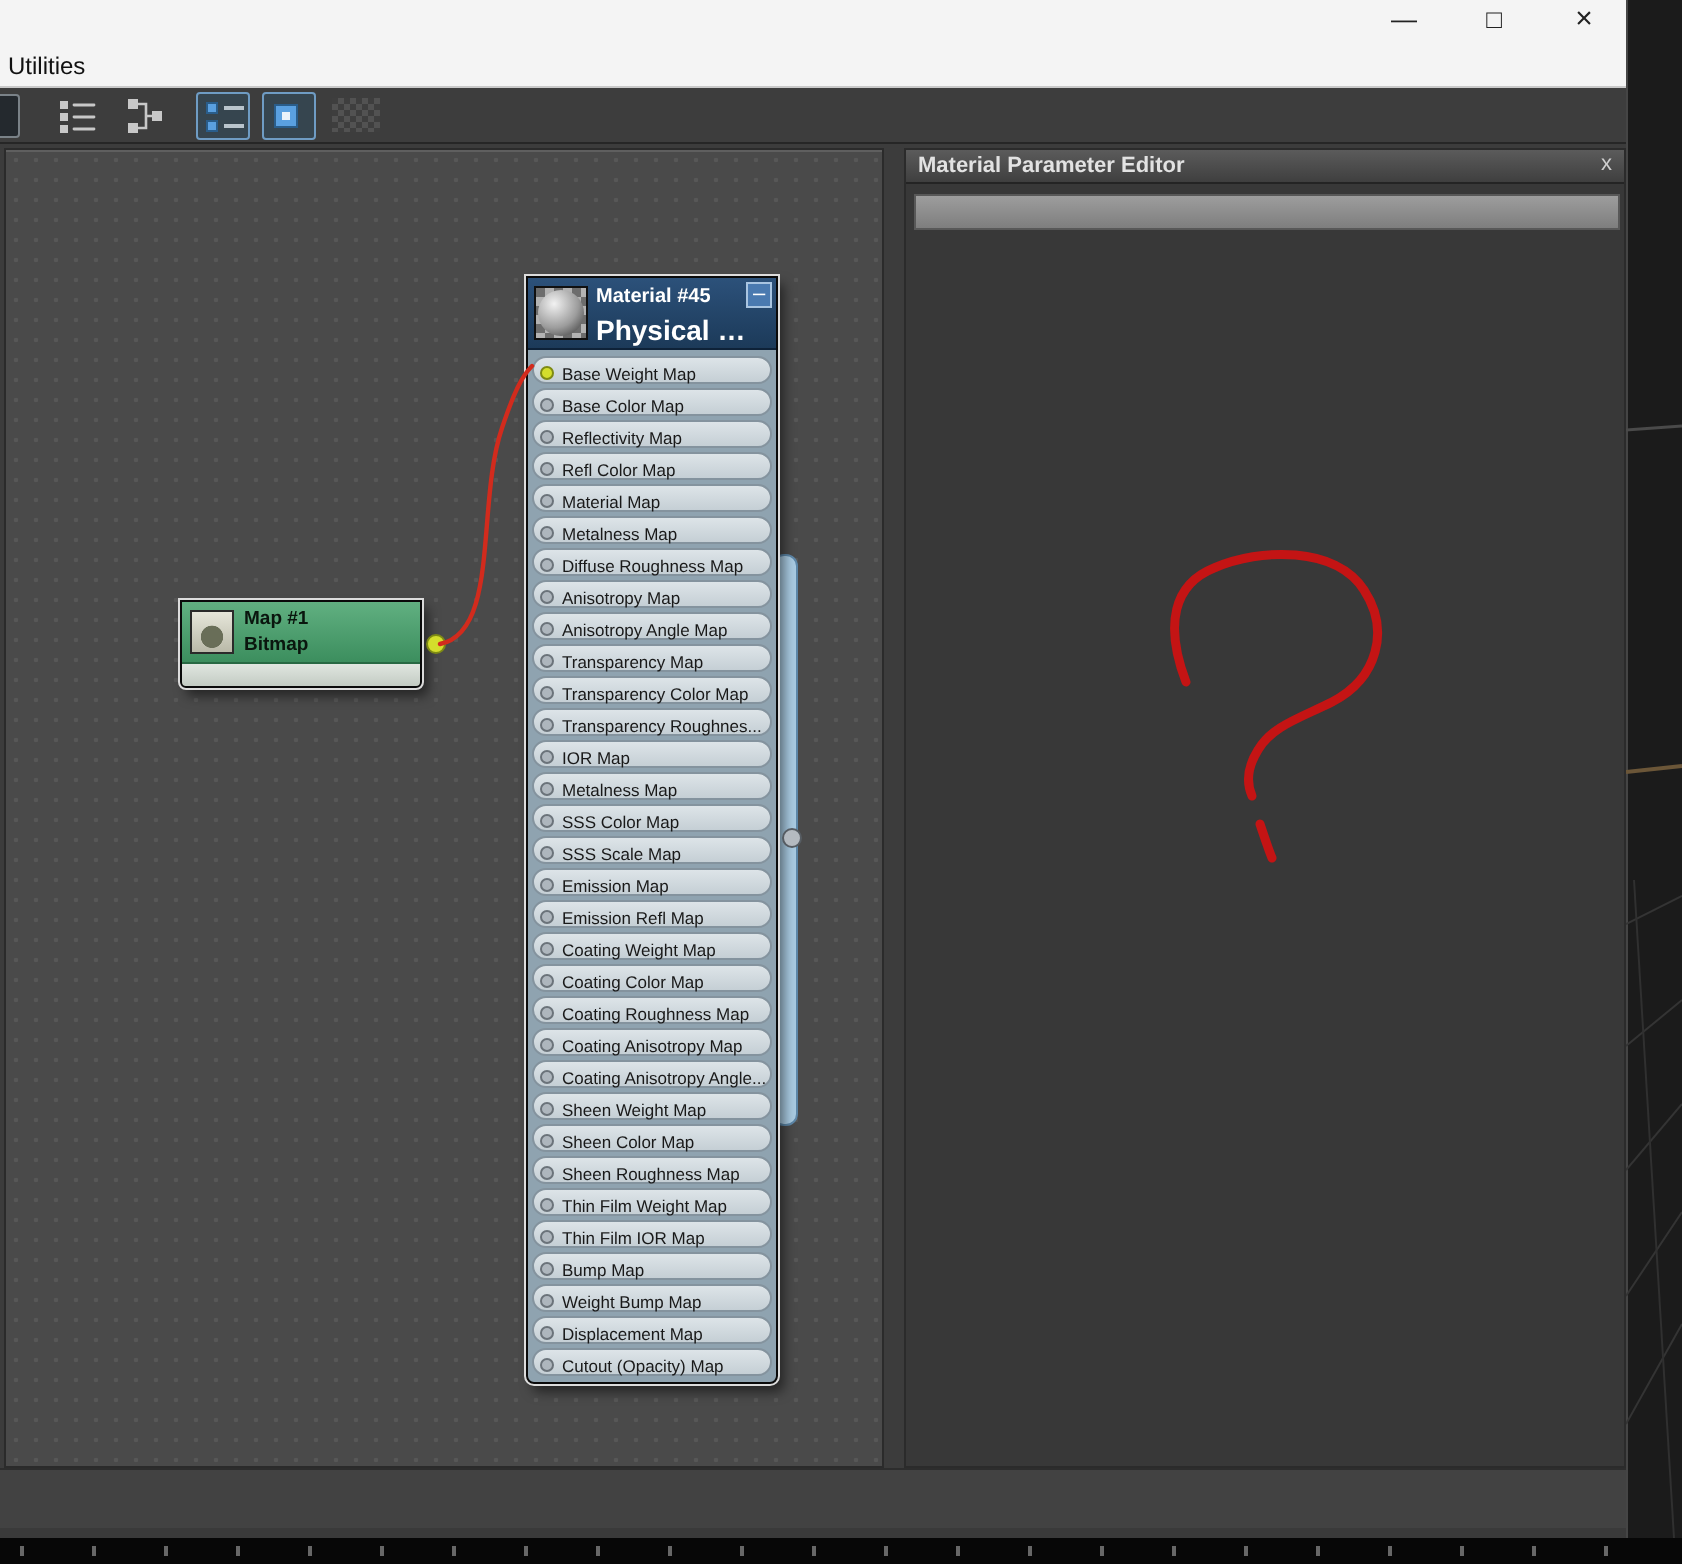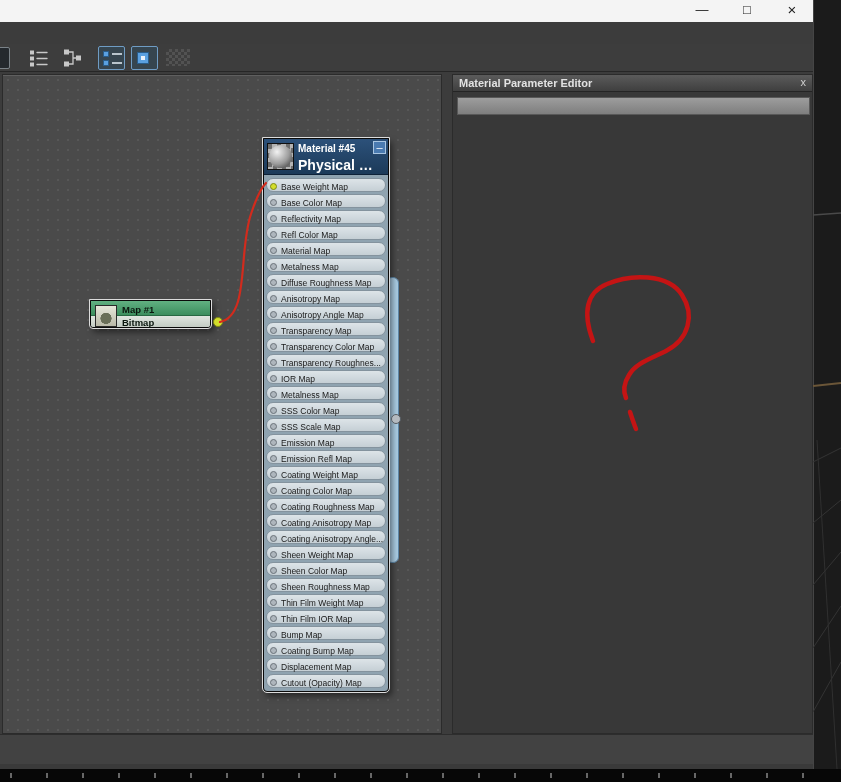--- a/index.html
+++ b/index.html
@@ -60,21 +60,21 @@
   .slot-label { position:absolute; left:14px; top:2.5px; font-size:8.5px; color:#191919; white-space:nowrap; }
 
   .out-bar { left:386px; top:277px; width:13px; height:286px; background:#a9cbe2; border:1px solid #5d87a8;
     border-radius:6px; z-index:4; }
   .mat-out-socket { left:391px; top:414px; width:10px; height:10px; border-radius:50%; background:#b4bac0;
     border:1px solid #565c62; z-index:6; }
 
   
   .map-node { left:90px; top:300px; width:121px; background:#c9d1c7; border:1px solid #0a0a0a;
     outline:1px solid #dcdcdc; box-shadow:3px 4px 6px rgba(0,0,0,.5); z-index:5; border-radius:0 0 3px 3px; }
-  .map-head { position:relative; height:15px; background:linear-gradient(#61b081,#3c8e5e); border-bottom:1px solid #286943; }
+  .map-head { position:relative; height:31px; background:linear-gradient(#61b081,#3c8e5e); border-bottom:1px solid #286943; }
   .map-thumb { position:absolute; left:4px; top:4px; width:22px; height:22px; border:1px solid #2a2a2a;
     background:radial-gradient(circle at 50% 62%, #696e58 0 34%, transparent 36%), linear-gradient(#e6e6da,#b9b9a8); }
   .map-title { position:absolute; left:31px; top:3px; font-size:9.5px; font-weight:bold; color:#0a160e; }
   .map-sub { position:absolute; left:31px; top:16px; font-size:9.5px; font-weight:bold; color:#0a160e; }
   .map-body { height:11px; background:linear-gradient(#e0e6e0,#c3cbc3); border-radius:0 0 3px 3px; }
   .map-out-socket { left:213px; top:317px; width:10px; height:10px; border-radius:50%; background:#d4de2c;
     border:1px solid #7e8a14; z-index:7; }
 
   
   .param-panel { left:452px; top:74px; width:361px; height:660px; background:#383838; border:1px solid #2b2b2b; }
@@ -133,20 +133,23 @@
         </g>
       </symbol>
     </defs>
   </svg>
 
   <div class="abs titlebar"></div>
   <div class="abs winbtn" style="left:687px;">—</div>
   <div class="abs winbtn" style="left:732px;">□</div>
   <div class="abs winbtn" style="left:777px; font-size:15px;">×</div>
 
+  <div class="abs menubar">
+    <div class="abs menu-item">Utilities</div>
+  </div>
 
   <div class="abs toolbar">
     <div class="abs partial-icon"></div>
 
     <svg class="abs tb-icon" style="left:28px;" viewBox="0 0 22 22">
       <g fill="#c8c8c8" stroke="#c8c8c8" stroke-width="1.4" stroke-linecap="round">
         <rect x="2" y="3.5" width="4" height="4" stroke="none"></rect>
           <line x1="9" y1="5.5" x2="19" y2="5.5"></line>
         <rect x="2" y="9.5" width="4" height="4" stroke="none"></rect>
           <line x1="9" y1="11.5" x2="19" y2="11.5"></line>
@@ -371,21 +374,21 @@
         </div>
         <div class="slot-row">
           <div class="slot-pill">
             <span class="socket"></span>
             <span class="slot-label">Bump Map</span>
           </div>
         </div>
         <div class="slot-row">
           <div class="slot-pill">
             <span class="socket"></span>
-            <span class="slot-label">Coating Bump Map</span>
+            <span class="slot-label">Weight Bump Map</span>
           </div>
         </div>
         <div class="slot-row">
           <div class="slot-pill">
             <span class="socket"></span>
             <span class="slot-label">Displacement Map</span>
           </div>
         </div>
         <div class="slot-row">
           <div class="slot-pill">

